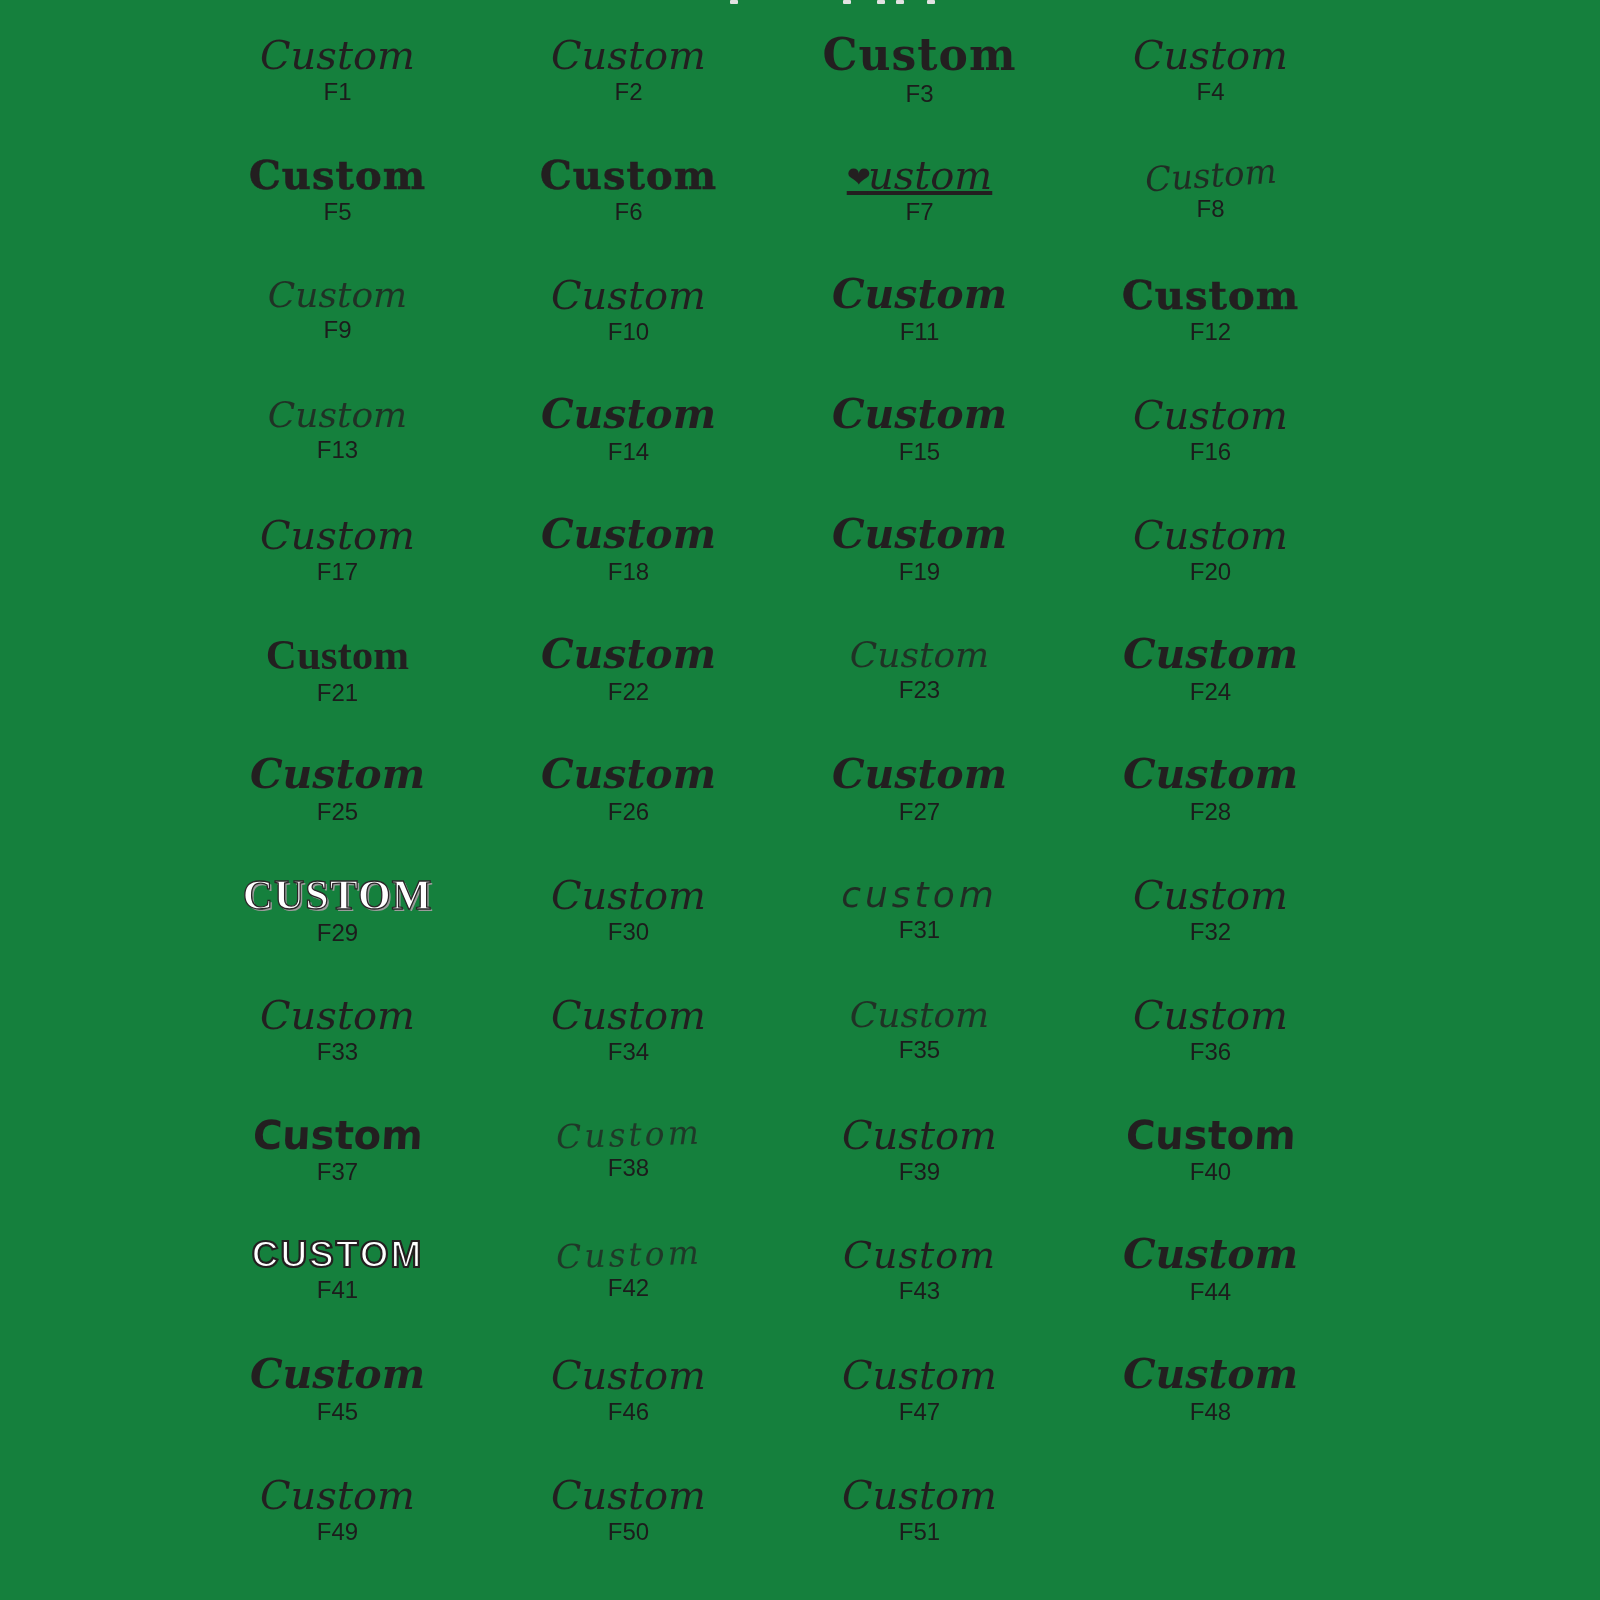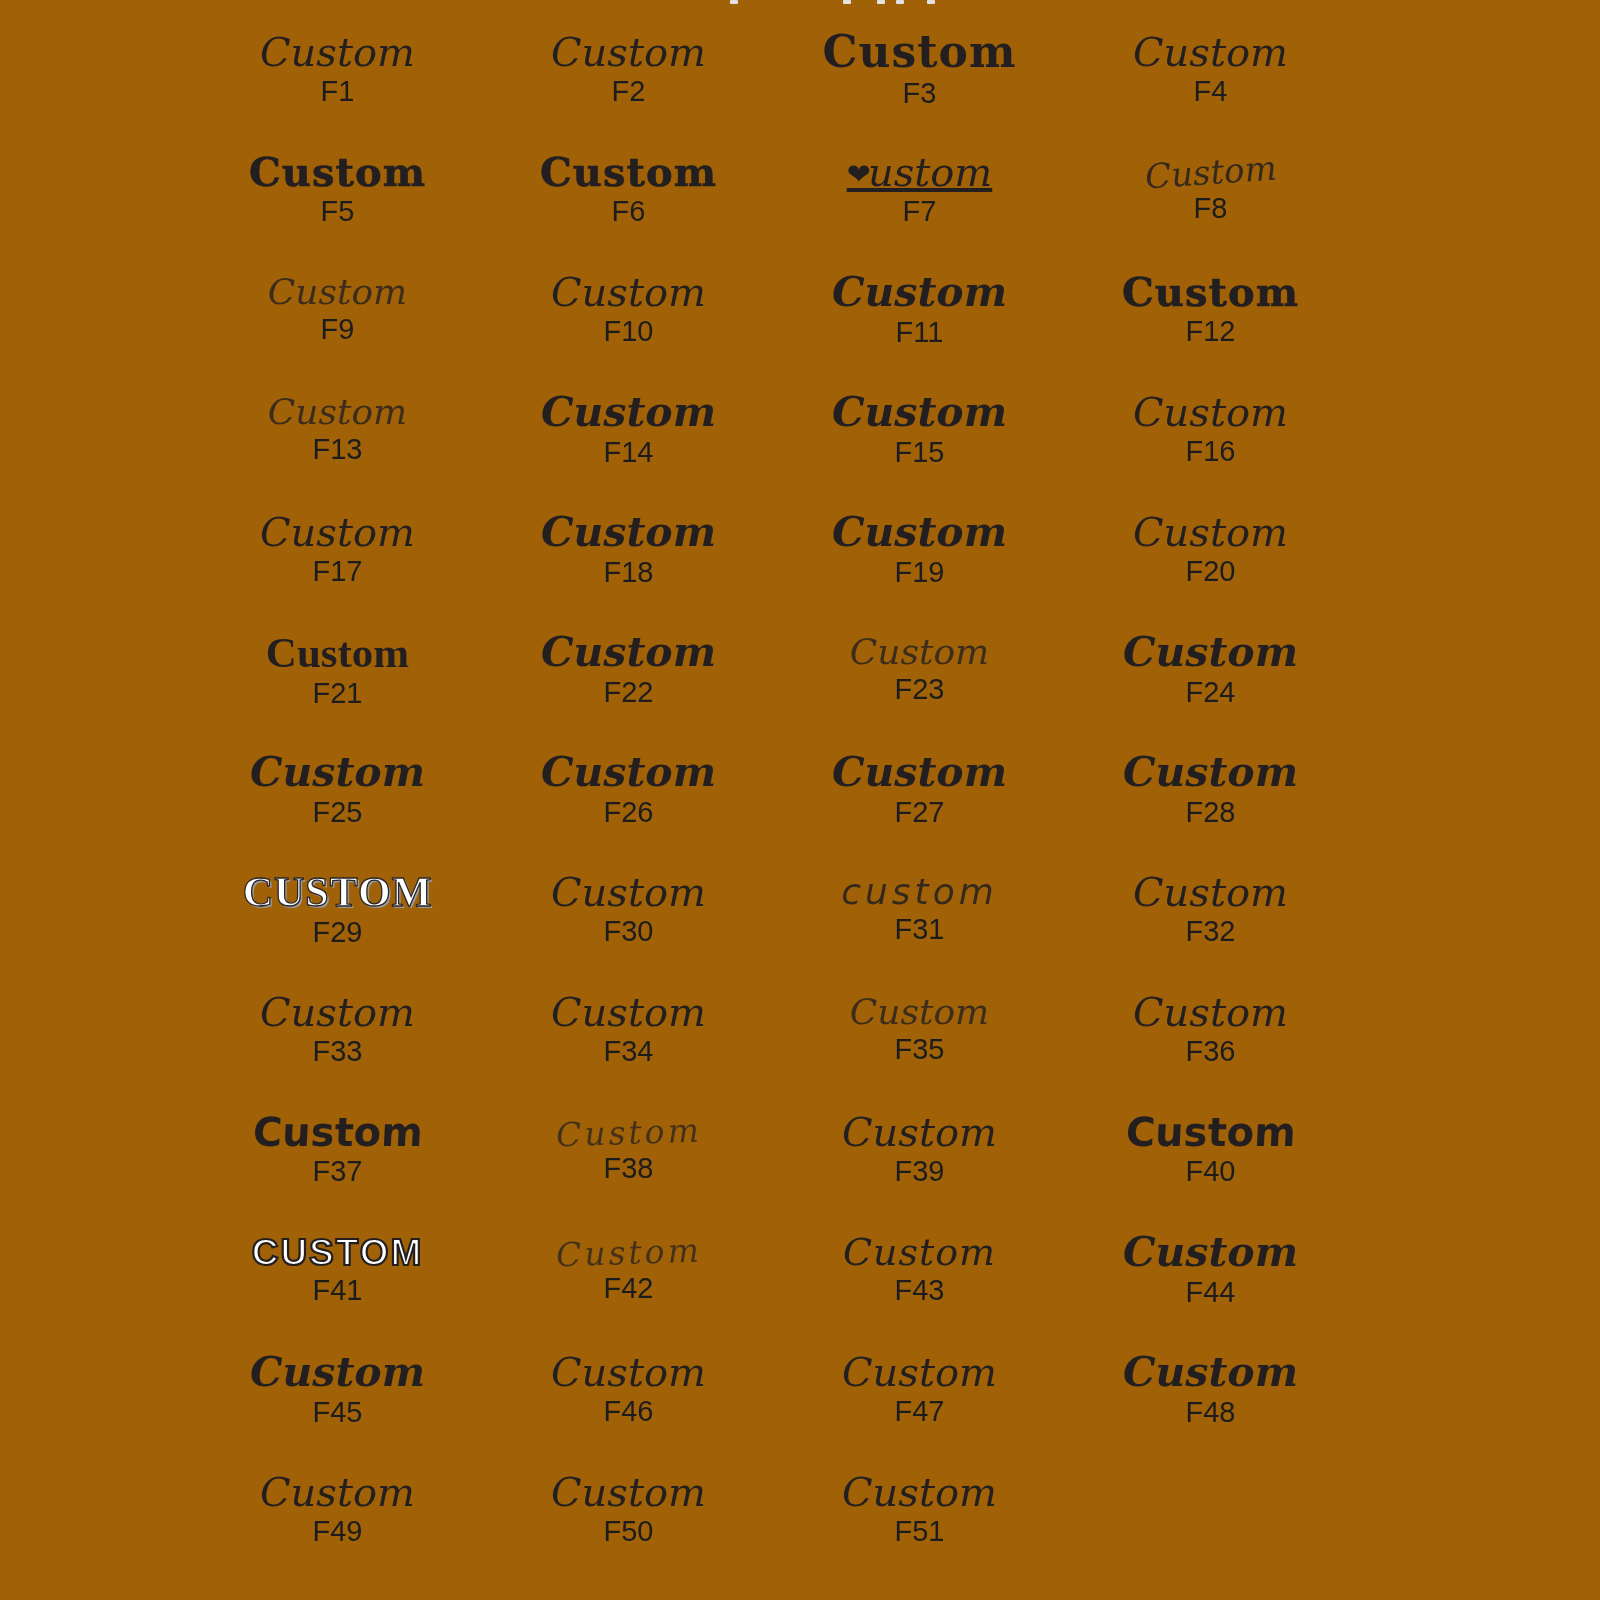--- a/index.html
+++ b/index.html
@@ -3,21 +3,21 @@
 <meta charset="utf-8">
 <style>
   html,body{margin:0;padding:0;}
   body{
     width:1600px;height:1600px;
     background:#ffffff;
     font-family:"Liberation Sans",sans-serif;
     position:relative;
     overflow:hidden;
   }
-  .sheet{position:absolute;inset:0;background:#a16207;}
+  .sheet{position:absolute;inset:0;background:#15803d;}
 
   
   .top-artifact{
     position:absolute;top:0;height:4px;width:8px;
     background:#e2e2e2;border-radius:1px;
   }
 
   .font-grid{
     position:absolute;
     left:192px;top:10px;
@@ -30,21 +30,21 @@
     display:flex;flex-direction:column;
     align-items:center;justify-content:center;
     gap:4px;
     overflow:visible;
   }
   .sample{
     font-size:40px;line-height:1;
     color:#231f20;white-space:nowrap;
   }
   .code{
-    font-size:29px;line-height:1.1;
+    font-size:24px;line-height:1.1;
     color:#1c1c1c;
     font-family:"Liberation Sans",sans-serif;
   }
 
   
   .script{font-family:"DejaVu Serif",serif;font-style:italic;}
   .script-light{font-family:"DejaVu Serif",serif;font-style:italic;font-size:36px;opacity:.8;}
   .script-bold{font-family:"DejaVu Serif",serif;font-style:italic;font-weight:bold;font-size:41px;}
   .script-heart{font-family:"DejaVu Serif",serif;font-style:italic;text-decoration:underline;}
   .heart-glyph{font-style:normal;font-size:.72em;margin-right:-3px;vertical-align:2px;}

